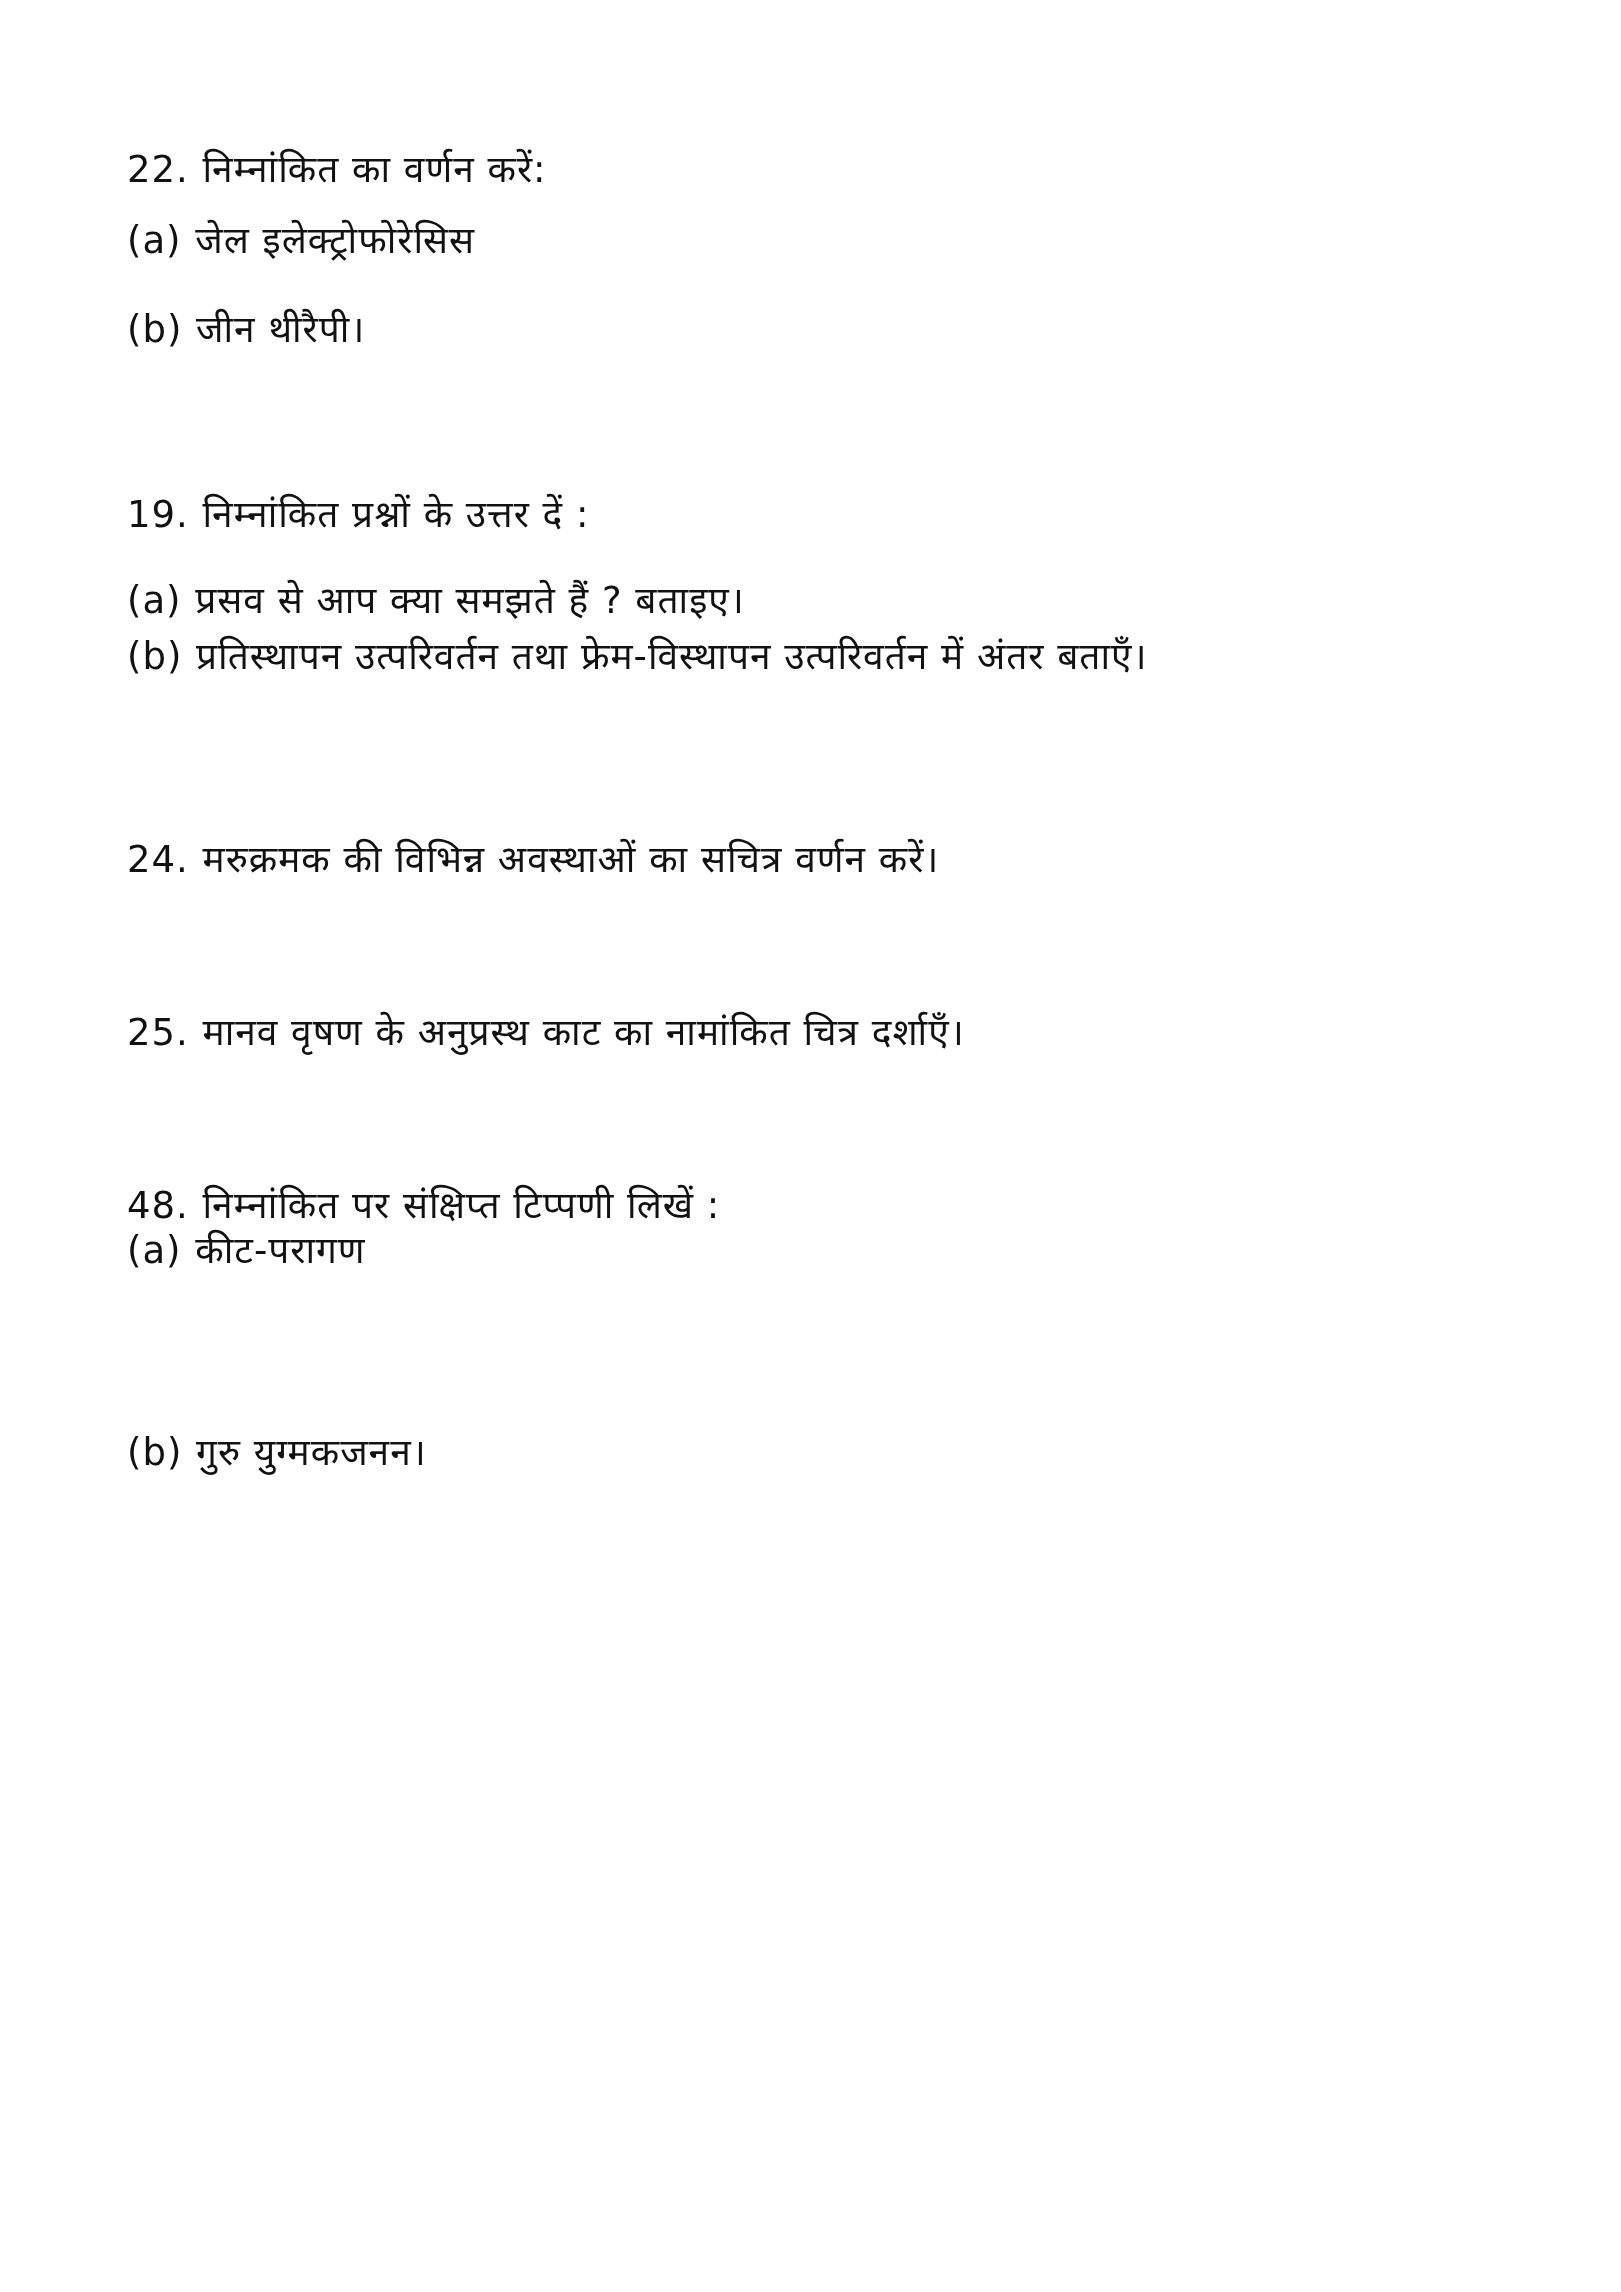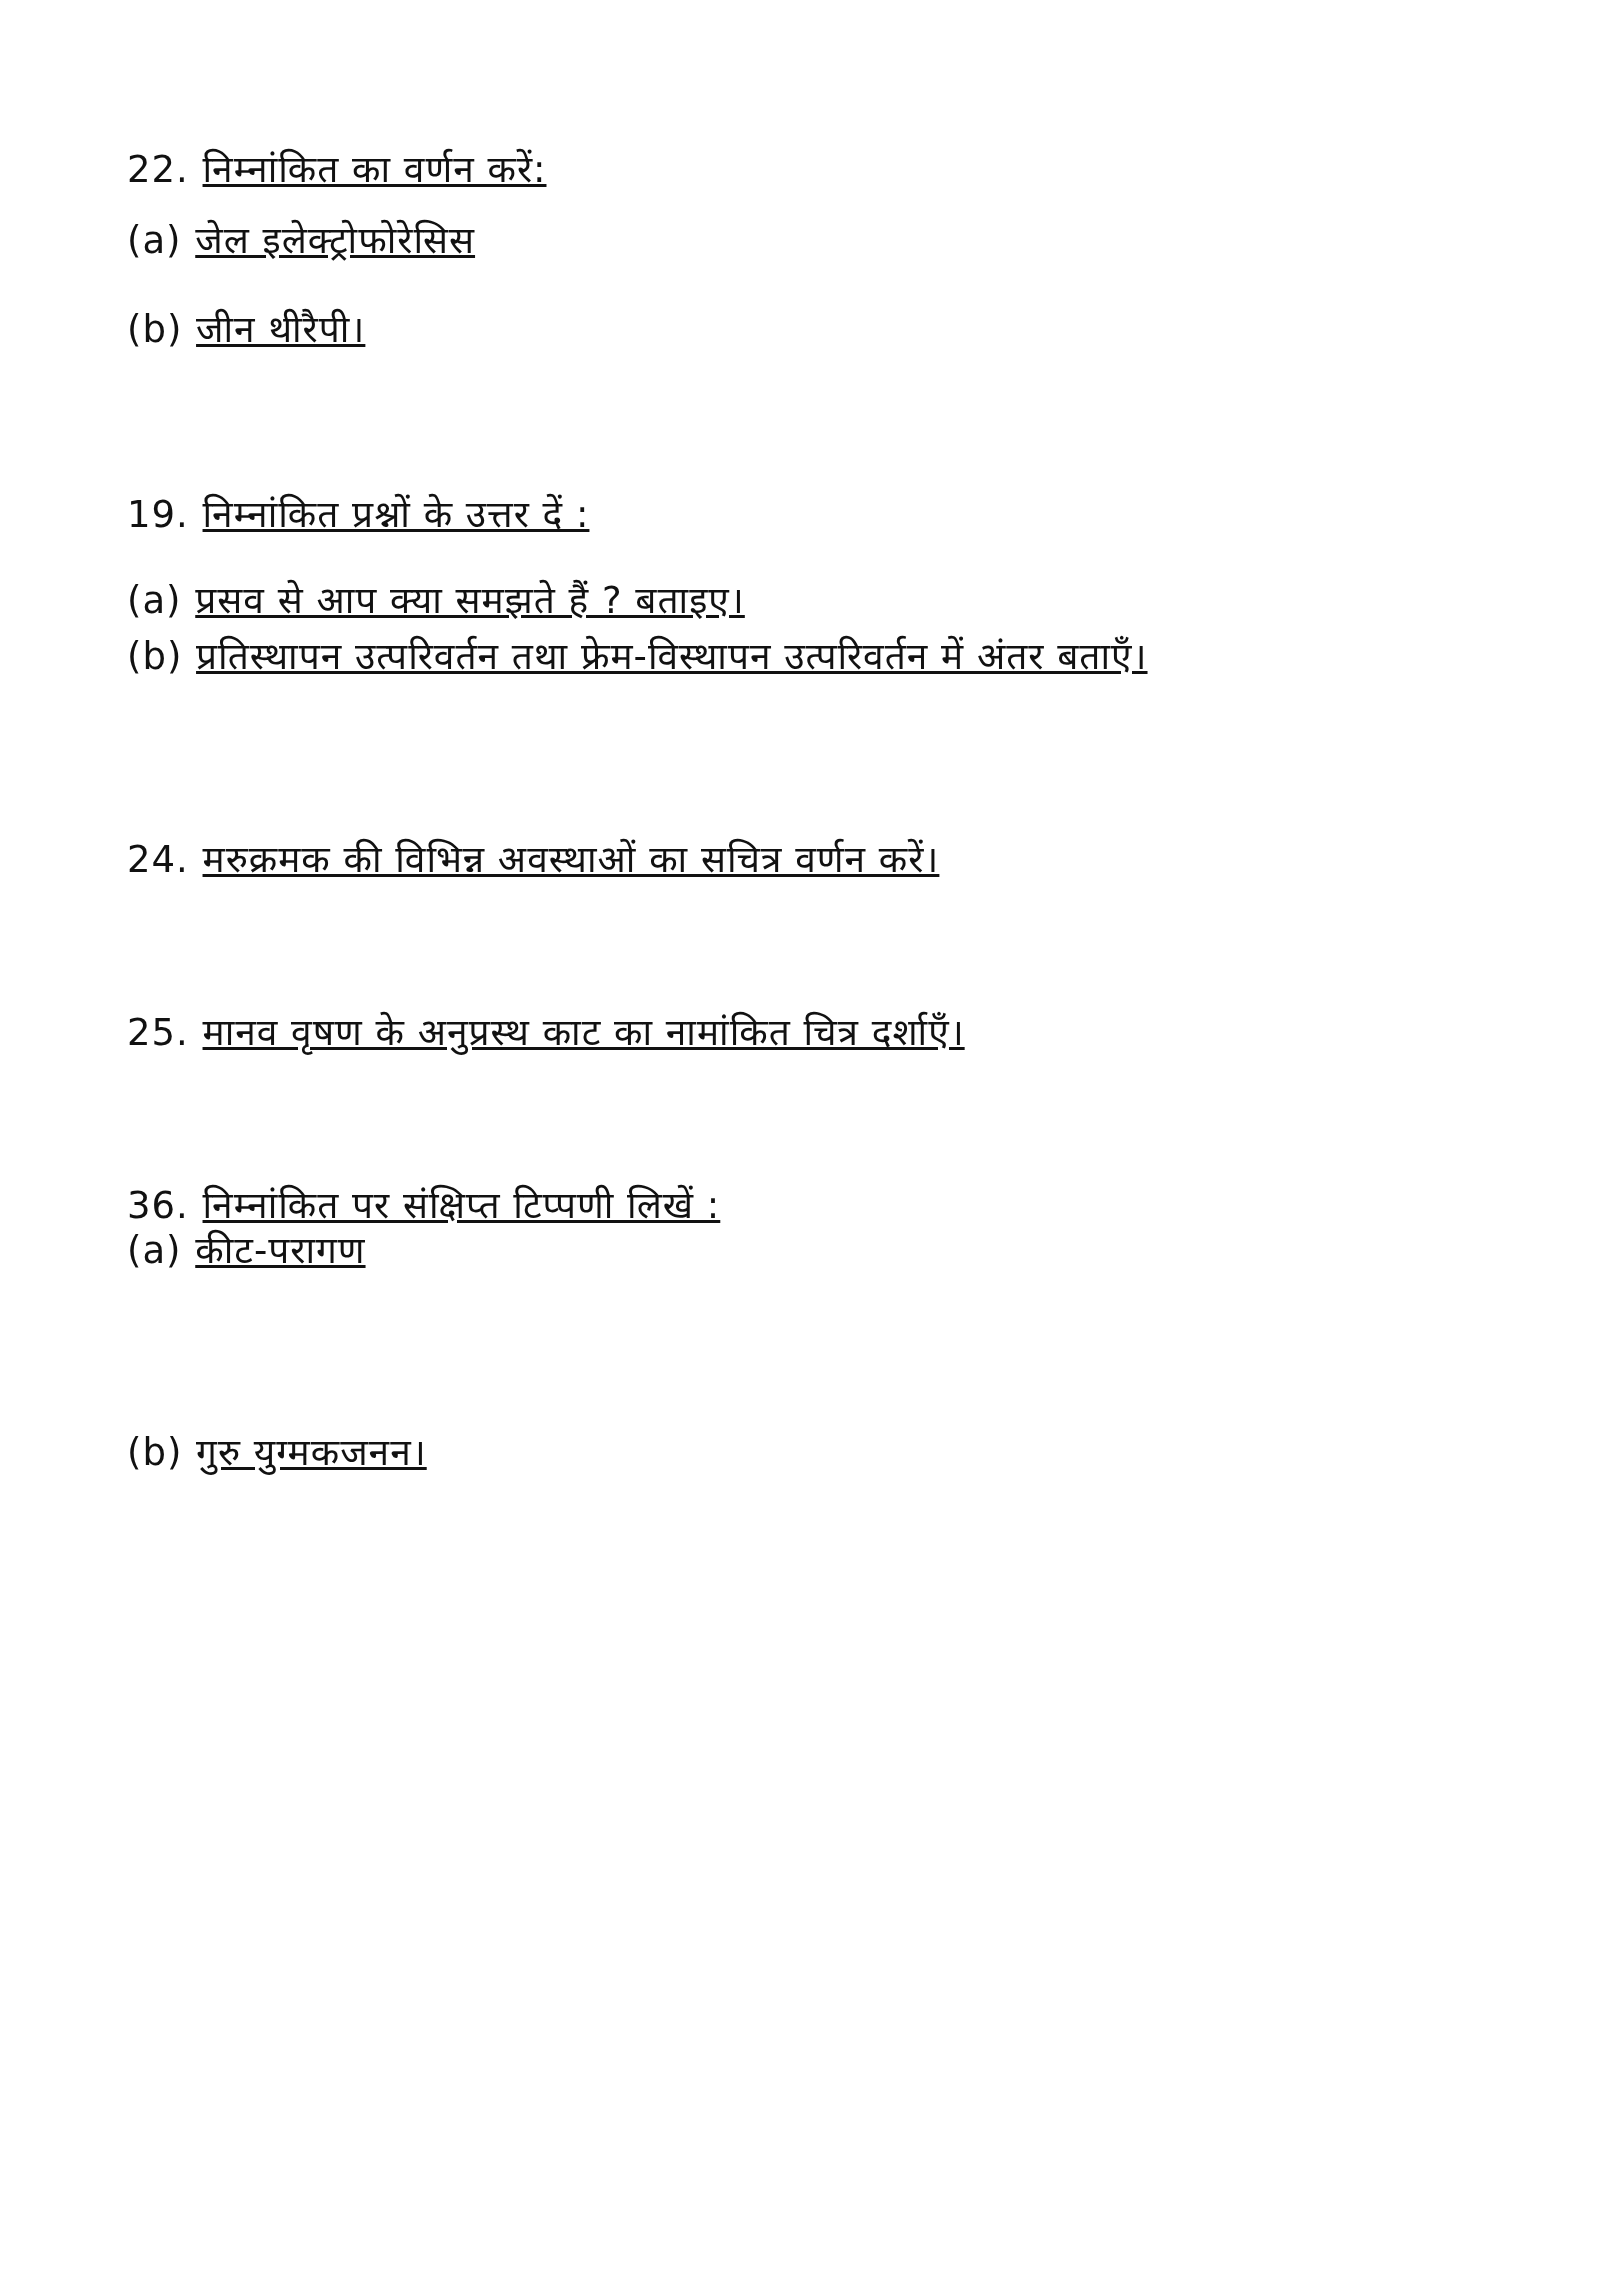--- a/index.html
+++ b/index.html
@@ -1,18 +1,18 @@
 <!DOCTYPE html>
 <html><head>
 <meta charset="utf-8">
 <style>
   html, body { margin:0; padding:0; background:#ffffff; }
   body { width:1621px; height:2293px; position:relative; overflow:hidden;
          font-family:"DejaVu Sans", "Liberation Sans", sans-serif; color:#111111; }
-  .line { position:absolute; left:127px; font-size:37px; line-height:49px; white-space:nowrap; letter-spacing:1px;text-decoration:underline; }
+  .line { position:absolute; left:127px; font-size:37px; line-height:49px; white-space:nowrap; letter-spacing:1px; }
   .num { display:inline-block; margin-right:13.7px; }
   .lbl { display:inline-block; margin-right:13.7px; }
 </style>
 </head>
 <body>
 
 <div>
 
   <div class="line" style="top:145px">
     <span class="num">22.</span><span>निम्नांकित का वर्णन करें:</span>
@@ -36,21 +36,21 @@
 
   <div class="line" style="top:835px">
     <span class="num">24.</span><span>मरुक्रमक की विभिन्न अवस्थाओं का सचित्र वर्णन करें।</span>
   </div>
 
   <div class="line" style="top:1008px">
     <span class="num">25.</span><span>मानव वृषण के अनुप्रस्थ काट का नामांकित चित्र दर्शाएँ।</span>
   </div>
 
   <div class="line" style="top:1181px">
-    <span class="num">36.</span><span>निम्नांकित पर संक्षिप्त टिप्पणी लिखें :</span>
+    <span class="num">48.</span><span>निम्नांकित पर संक्षिप्त टिप्पणी लिखें :</span>
   </div>
   <div class="line" style="top:1226px">
     <span class="lbl">(a)</span><span>कीट-परागण</span>
   </div>
   <div class="line" style="top:1428px">
     <span class="lbl">(b)</span><span>गुरु युग्मकजनन।</span>
   </div>
 
 </div>
 

